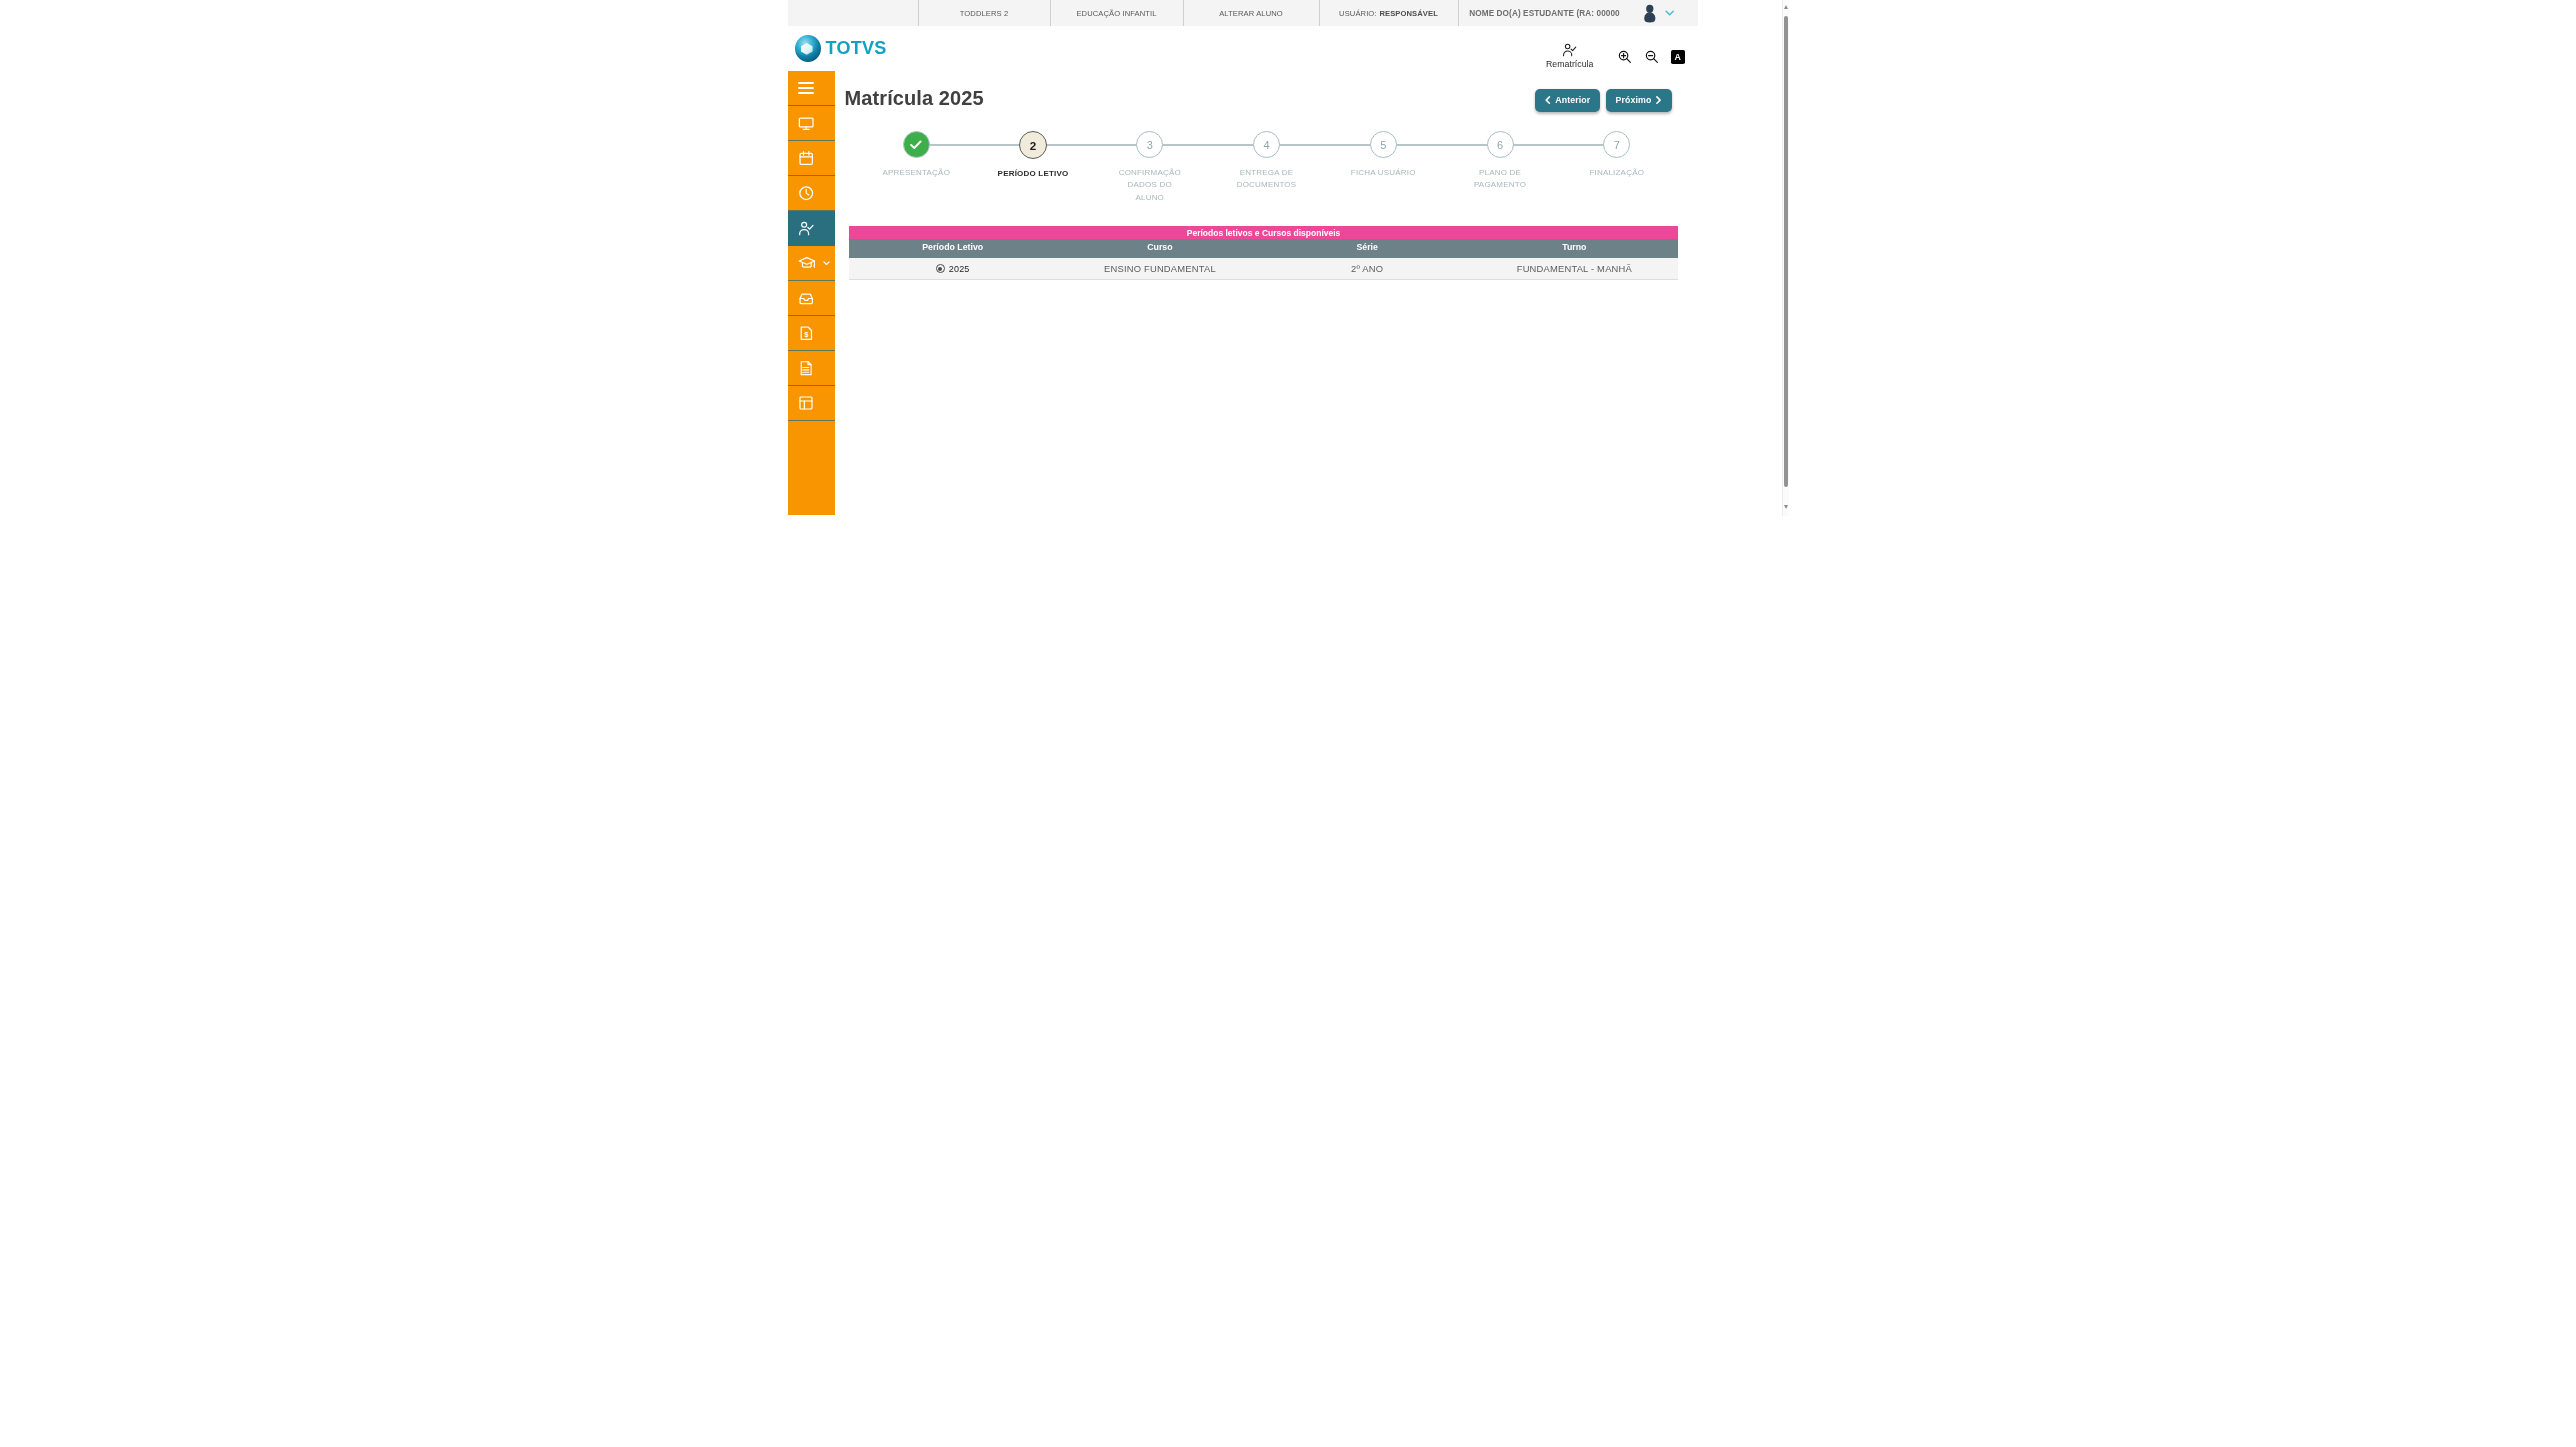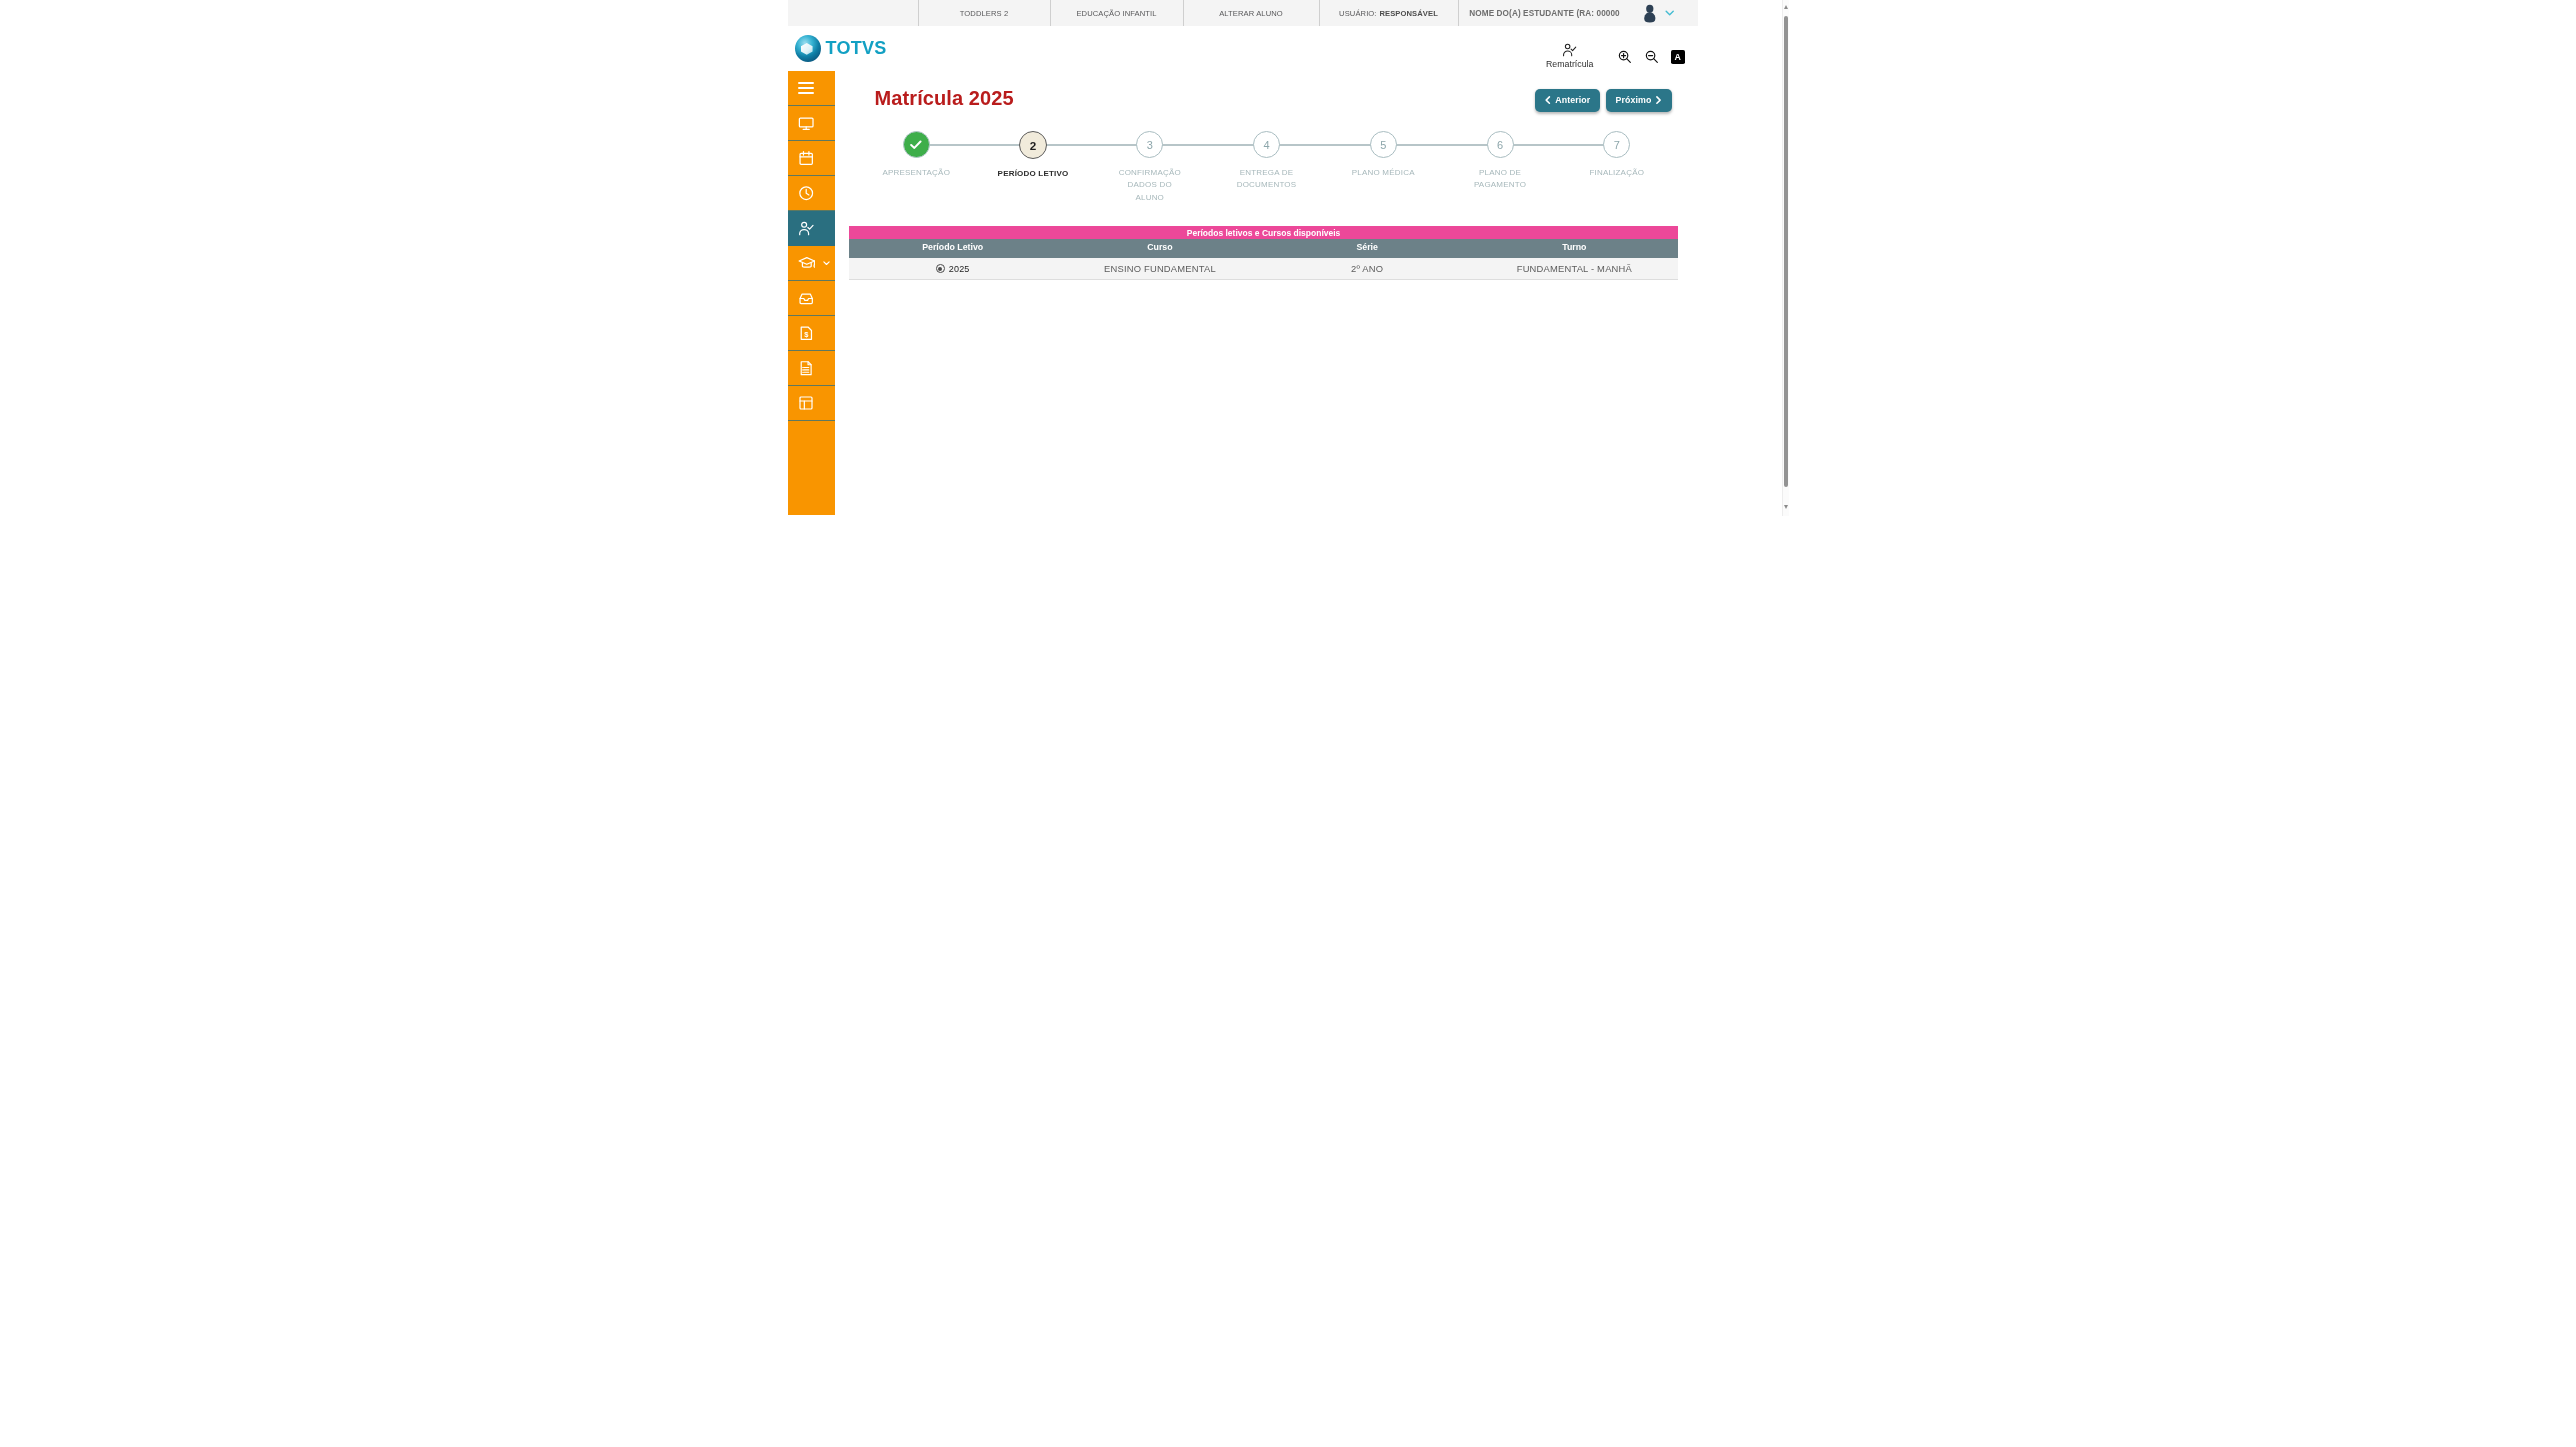--- a/index.html
+++ b/index.html
@@ -75,21 +75,21 @@
   }
   .side-item svg, .side-item .bars { margin-left:10px; }
   .side-item.active { background:#2a6f80; }
   .side-filler { flex:1; }
   .bars { width:16px; display:flex; flex-direction:column; gap:2.9px; }
   .bars i { display:block; height:1.8px; background:#fff; border-radius:1.2px; }
   .side-chevron { position:absolute; right:4.7px; top:50%; margin-top:-2.3px; }
 
   
   .main { position:absolute; left:47px; top:71px; width:864px; height:444px; background:#fff; }
-  .page-title { position:absolute; left:40px; top:16.4px; font-size:20px; color:#b91c1c; letter-spacing:0.1px; }
+  .page-title { position:absolute; left:10px; top:16.4px; font-size:20px; color:#404040; letter-spacing:0.1px; }
 
   .actions { position:absolute; top:17.6px; right:27px; display:flex; gap:5.3px; }
   .btn {
     display:flex; align-items:center; gap:4.7px; background:#2b7689; color:#fff;
     border:none; border-radius:5px; font-family:inherit; font-size:8.8px; font-weight:bold;
     padding:0 10px; height:23px; cursor:pointer; letter-spacing:0.1px;
     box-shadow:0 1.2px 2.9px rgba(0,0,0,.28);
   }
 
   
@@ -327,21 +327,21 @@
 DADOS DO
 ALUNO</div>
       </div>
       <div class="step">
         <div class="dot">4</div>
         <div class="step-label">ENTREGA DE
 DOCUMENTOS</div>
       </div>
       <div class="step">
         <div class="dot">5</div>
-        <div class="step-label">PLANO MÉDICA</div>
+        <div class="step-label">FICHA USUÁRIO</div>
       </div>
       <div class="step">
         <div class="dot">6</div>
         <div class="step-label">PLANO DE
 PAGAMENTO</div>
       </div>
       <div class="step">
         <div class="dot">7</div>
         <div class="step-label">FINALIZAÇÃO</div>
       </div>

